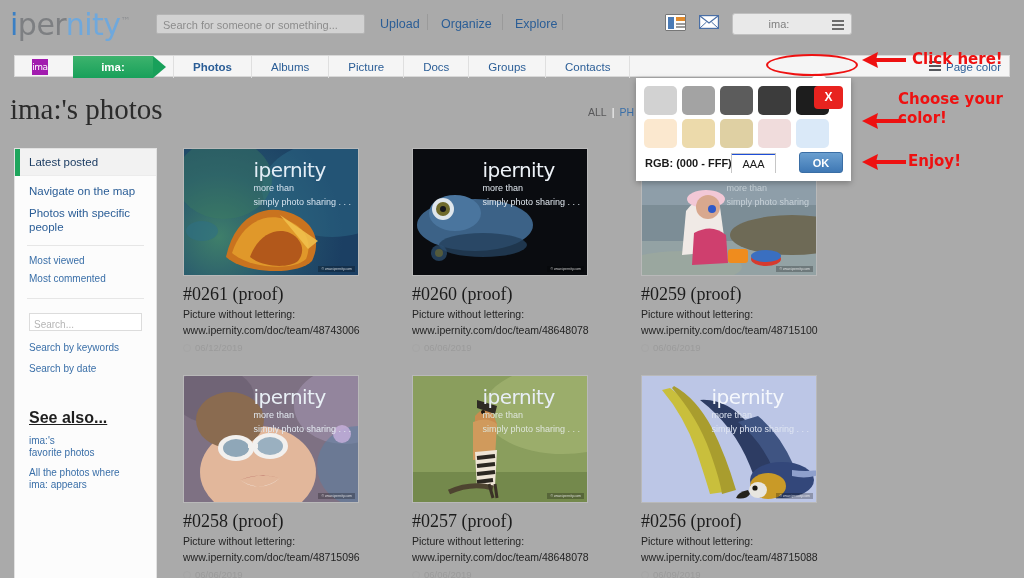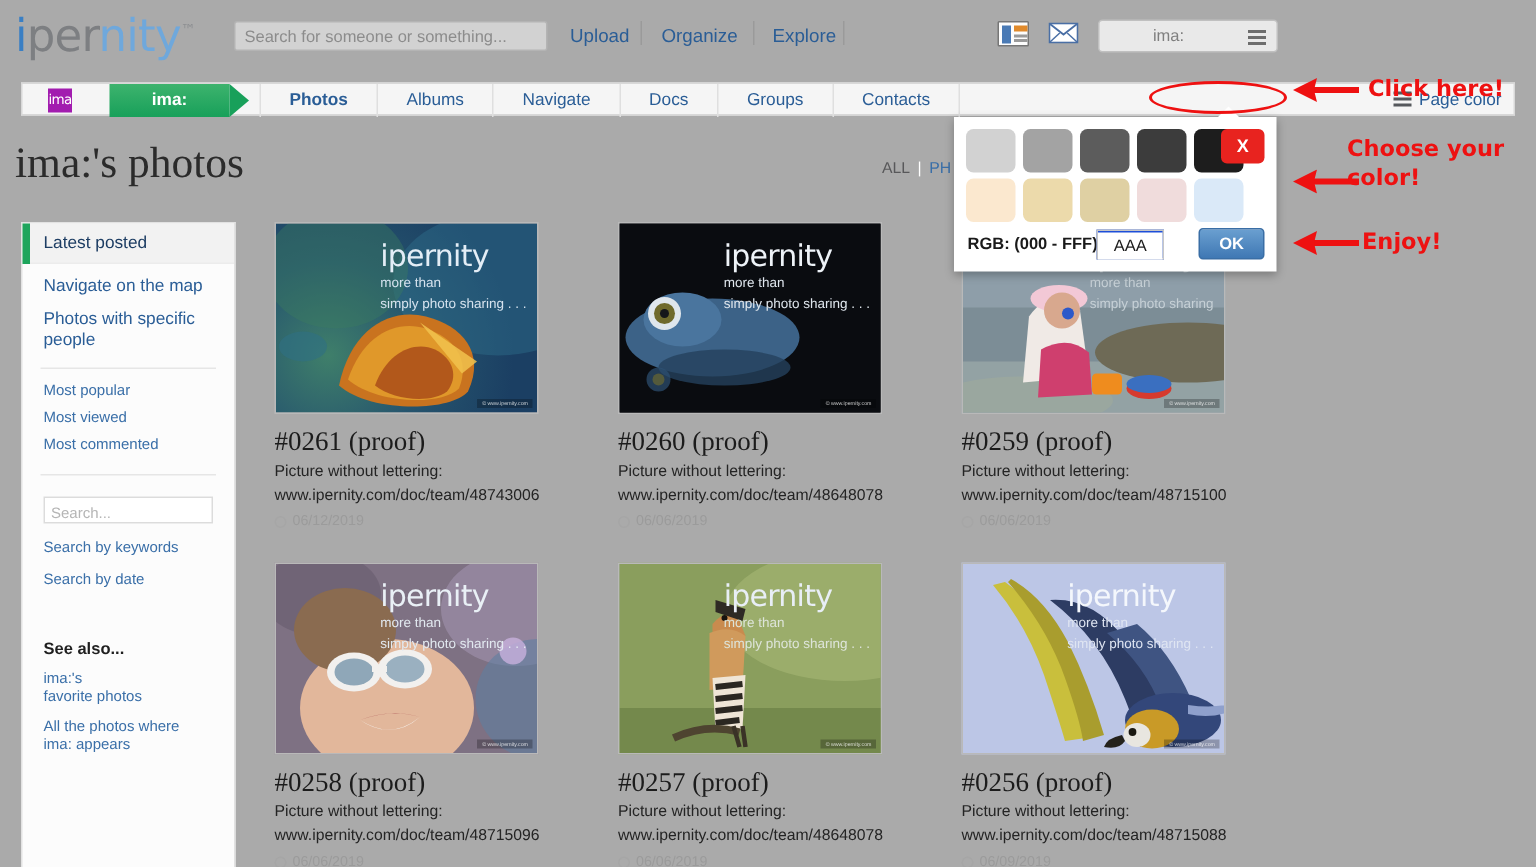--- a/index.html
+++ b/index.html
@@ -93,21 +93,21 @@
   .sb-active .txt { position: absolute; left: 14px; top: 7px; font-size: 11.5px; color: #1d3d63; }
   .sb-link { font-size: 11.5px; color: #2a5d96; padding: 8px 0 0 14px; cursor: pointer; line-height: 14px; }
   .sb-small { font-size: 10px; color: #3a6fa8; padding: 7px 0 0 14px; cursor: pointer; }
   .sb-hr { margin: 11px 12px 2px 12px; height: 1px; background: #e6e6e6; }
   .sb-search { margin: 14px 0 0 14px; width: 113px; height: 18px;
                background: #fff; border: 1px solid #dcdcdc; }
   .sb-search input { width: 100%; height: 100%; border: 0; outline: none; background: transparent;
                      font-size: 10px; color: #999; padding: 0 4px;
                      font-family: "Liberation Sans", sans-serif; }
   .sb-search input::placeholder { color: #b5b5b5; }
-  .sb-seealso { padding: 10px 0 0 14px; font-size: 11px; font-weight: bold; color: #1f1f1f; }
+  .sb-seealso { padding: 10px 0 0 14px; font-size: 16px; font-weight: bold; color: #1f1f1f; text-decoration: underline; }
   .sb-multi { font-size: 10px; color: #3a6fa8; padding: 8px 0 0 14px; line-height: 12px; cursor: pointer; }
 
   
   .grid { position: absolute; left: 183px; top: 148px; width: 700px; }
   .grid-row { display: flex; gap: 17px; margin-bottom: 22px; }
   .cell { width: 212px; }
   .thumb { width: 176px; height: 128px; position: relative; overflow: hidden;
            border: 1px solid #b9b9b9; background: #555; }
   .thumb .ov { position: absolute; right: 7px; top: 11px; text-align: left; }
   .thumb .ov .ov-big { font-size: 20px; letter-spacing: -0.5px; line-height: 20px;
@@ -208,21 +208,21 @@
   </div>
 
   <div class="navbar">
     <div class="nav-avatar">ima</div>
     <div class="nav-user">ima:</div>
     <div class="nav-user-arrow"></div>
 
     <div class="nav-tabs">
       <div class="nav-tab">Photos</div>
       <div class="nav-tab plain">Albums</div>
-      <div class="nav-tab plain">Navigate</div>
+      <div class="nav-tab plain">Picture</div>
       <div class="nav-tab plain">Docs</div>
       <div class="nav-tab plain">Groups</div>
       <div class="nav-tab plain">Contacts</div>
     </div>
 
     <div class="pagecolor-btn">
       <div class="hamb2">
           <span></span>
           <span></span>
           <span></span>
@@ -240,21 +240,20 @@
   <div class="sidebar">
     <div class="sb-active">
       <div class="bar"></div>
       <div class="txt">Latest posted</div>
     </div>
     <div class="sb-link">Navigate on the map</div>
     <div class="sb-link" style="width:118px;">Photos with specific people</div>
 
     <div class="sb-hr"></div>
 
-    <div class="sb-small">Most popular</div>
     <div class="sb-small">Most viewed</div>
     <div class="sb-small">Most commented</div>
 
     <div class="sb-hr" style="margin-top:14px;"></div>
 
     <div class="sb-search">
       <input type="text" placeholder="Search..." style="">
     </div>
     <div class="sb-small" style="padding-top:11px;">Search by keywords</div>
     <div class="sb-small" style="padding-top:10px;">Search by date</div>

